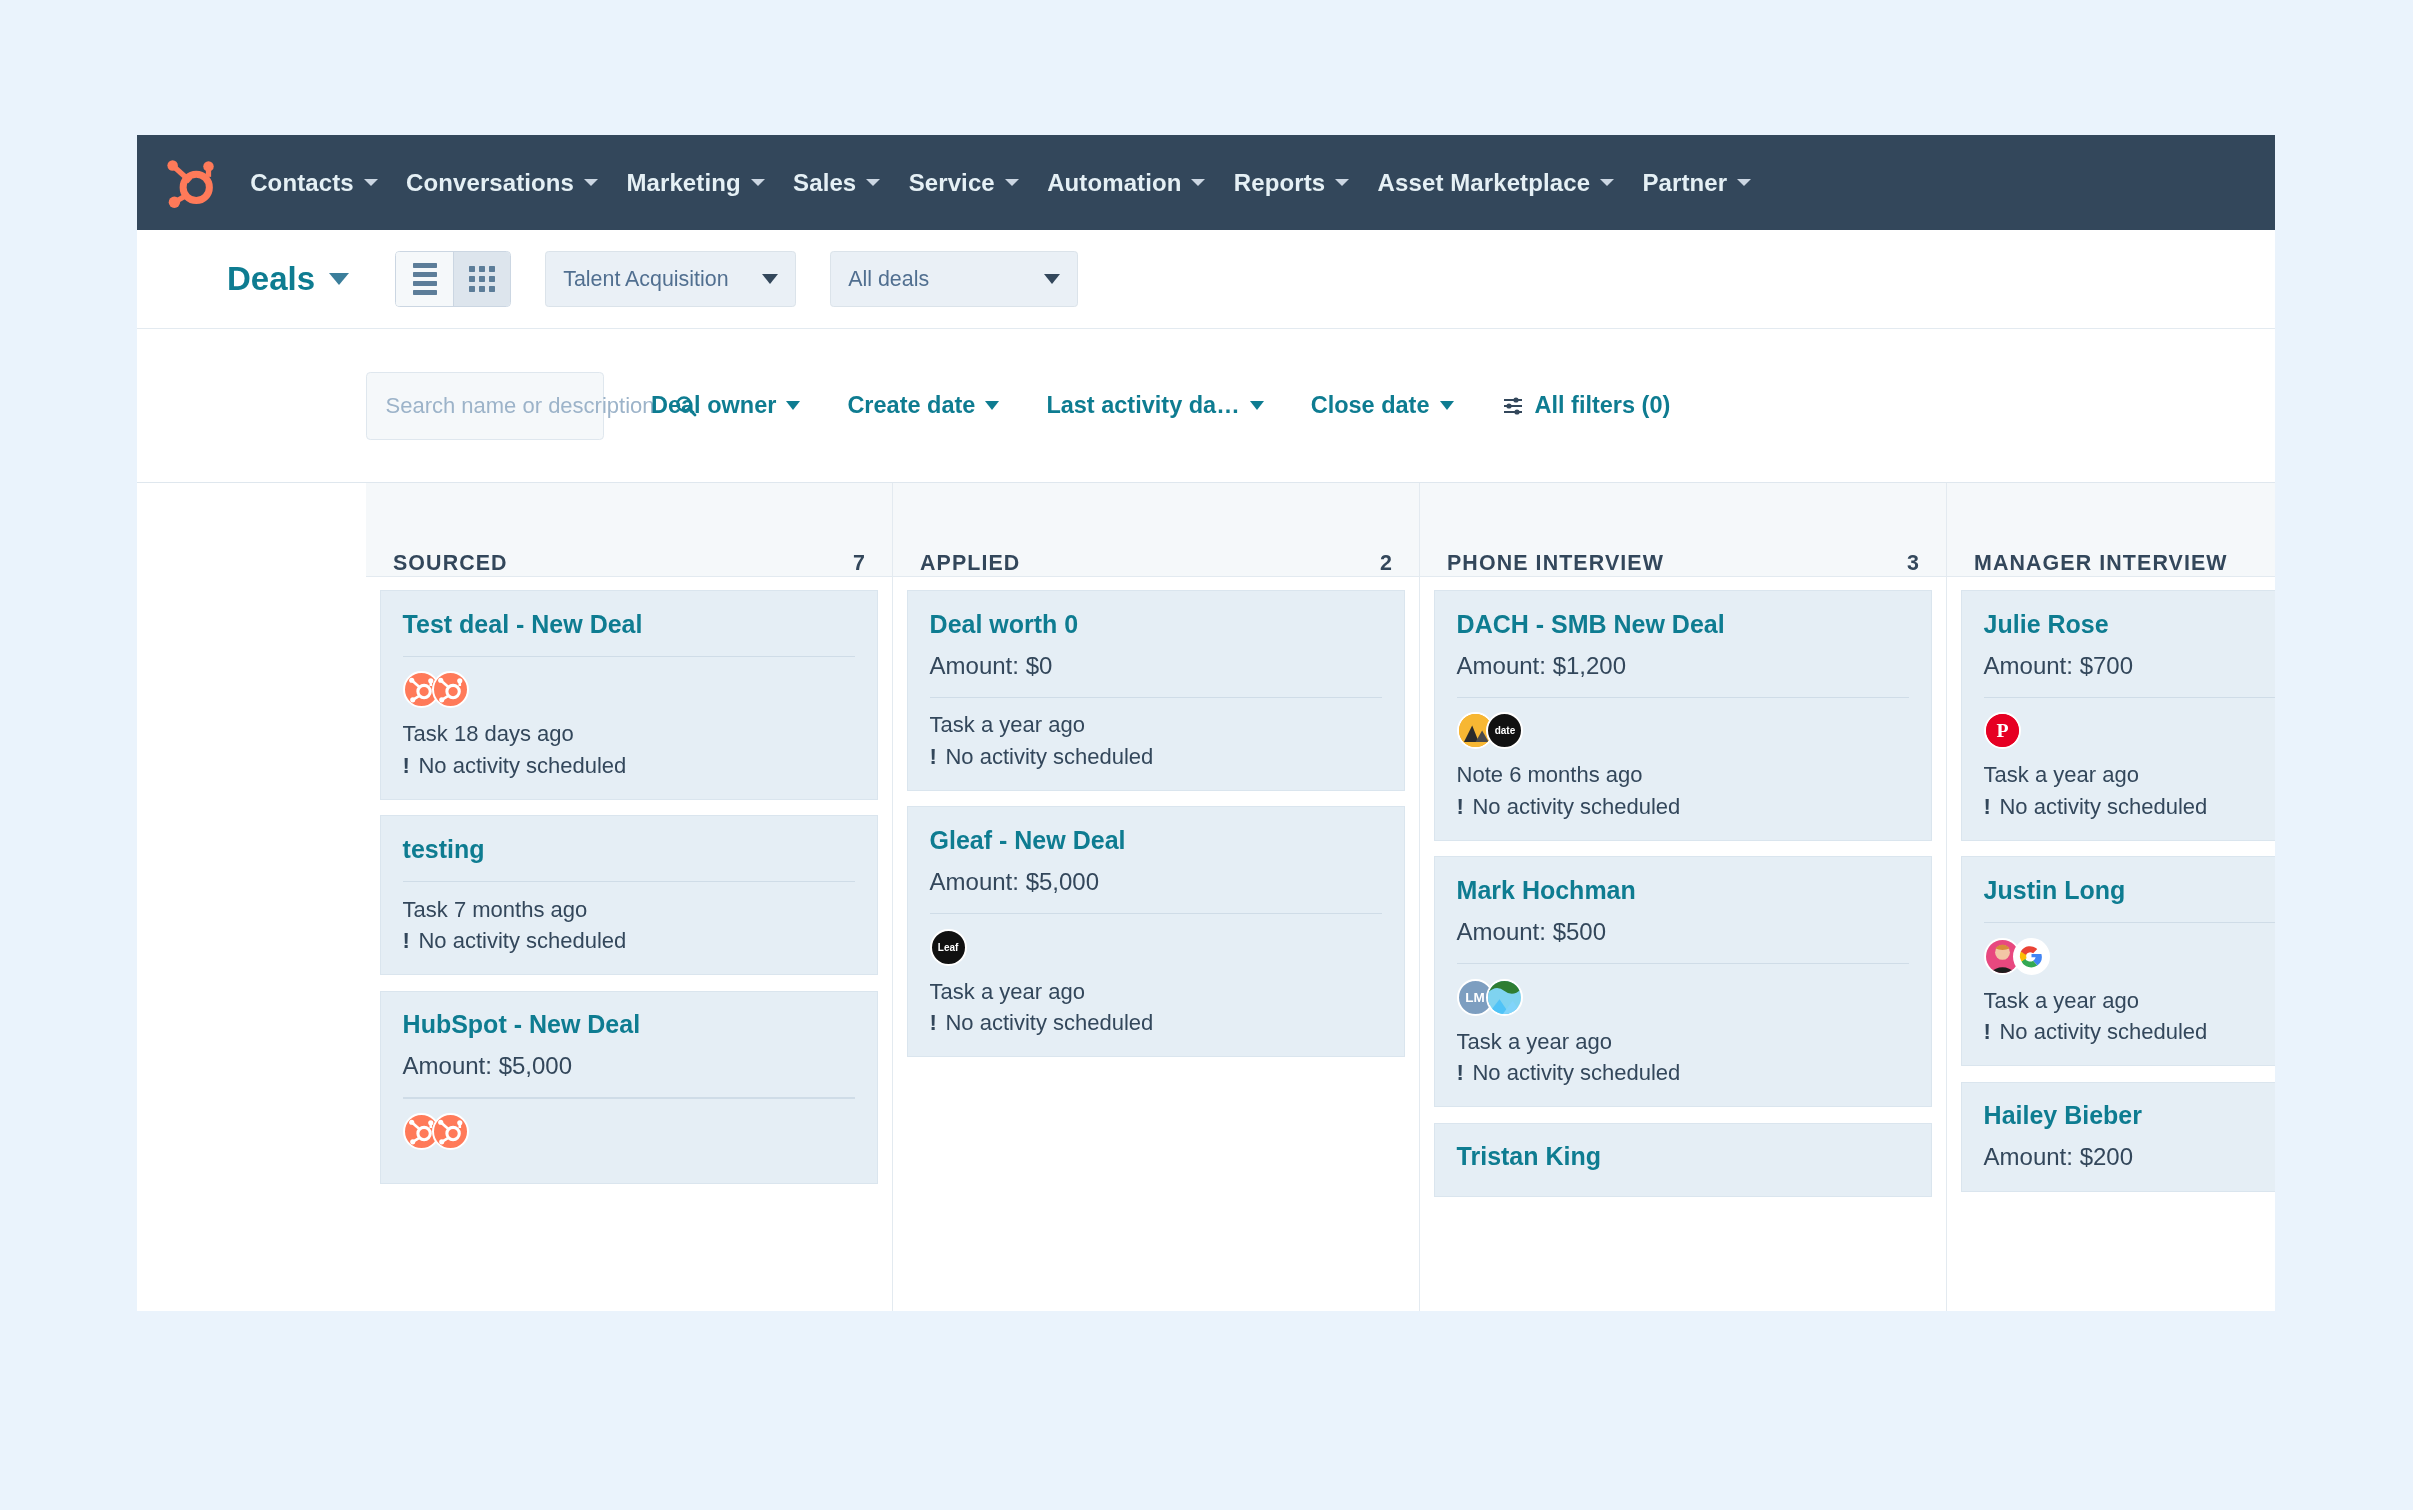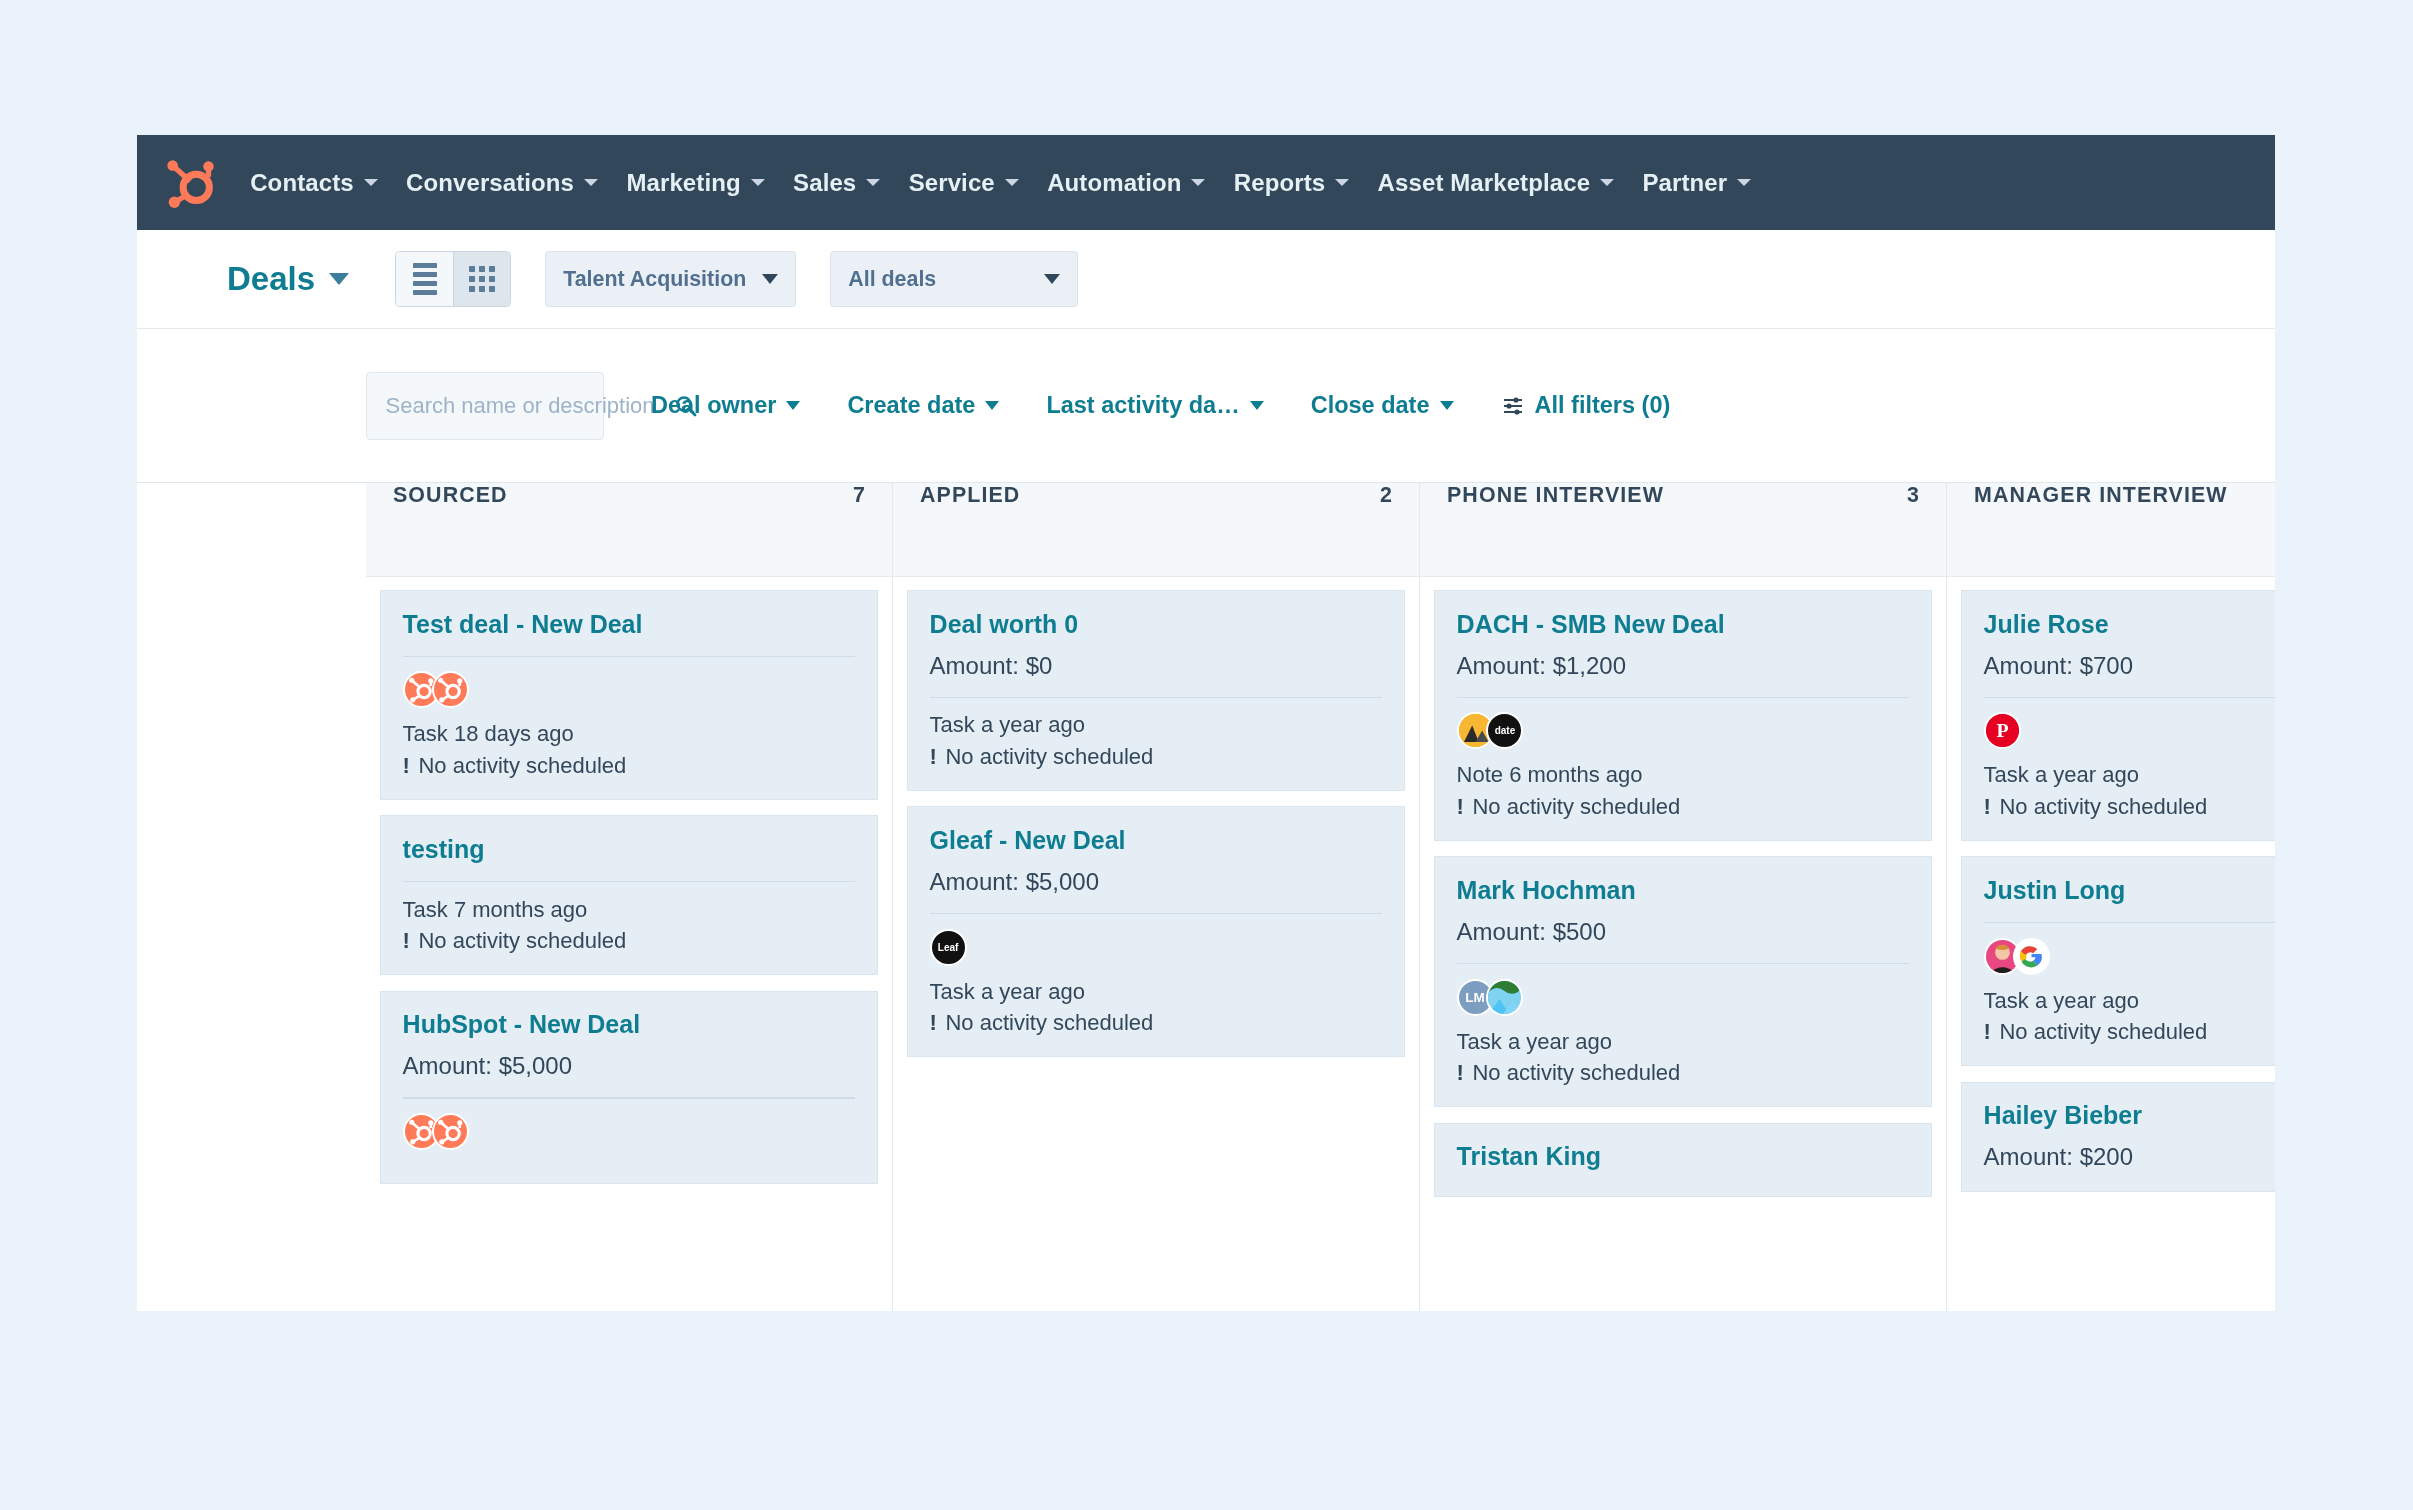--- a/index.html
+++ b/index.html
@@ -96,21 +96,20 @@
   .dd {
     margin-left: 34px;
     height: 56px;
     min-width: 251px;
     background: #eaf0f6;
     border: 0.7px solid #dbe3ea;
     border-radius: 3.6px;
     display: flex; align-items: center;
     padding: 0 17px;
     cursor: pointer;
-    font-weight: bold;
   }
   .dd .dd-label { color: #516f90; font-size: 21.4px; flex: 1; white-space: nowrap; }
   .dd .caret-s {
     width: 0; height: 0;
     border-left: 8.5px solid transparent;
     border-right: 8.5px solid transparent;
     border-top: 10px solid #33475b;
   }
   .dd.wide { min-width: 248px; }
 
@@ -166,21 +165,21 @@
     width: 527px;
     flex: none;
     border-right: 1.4px solid #e3eaf0;
     display: flex; flex-direction: column;
     background: #ffffff;
   }
   .col-head {
     height: 94px;
     background: #f5f8fa;
     border-bottom: 1.4px solid #e3eaf0;
-    display: flex; align-items: flex-start;
+    display: flex; align-items: flex-end;
     padding: 0 27px;
   }
   .col-title {
     flex: 1;
     color: #33475b;
     font-size: 21.4px;
     font-weight: 700;
     letter-spacing: 1.1px;
     white-space: nowrap;
   }

